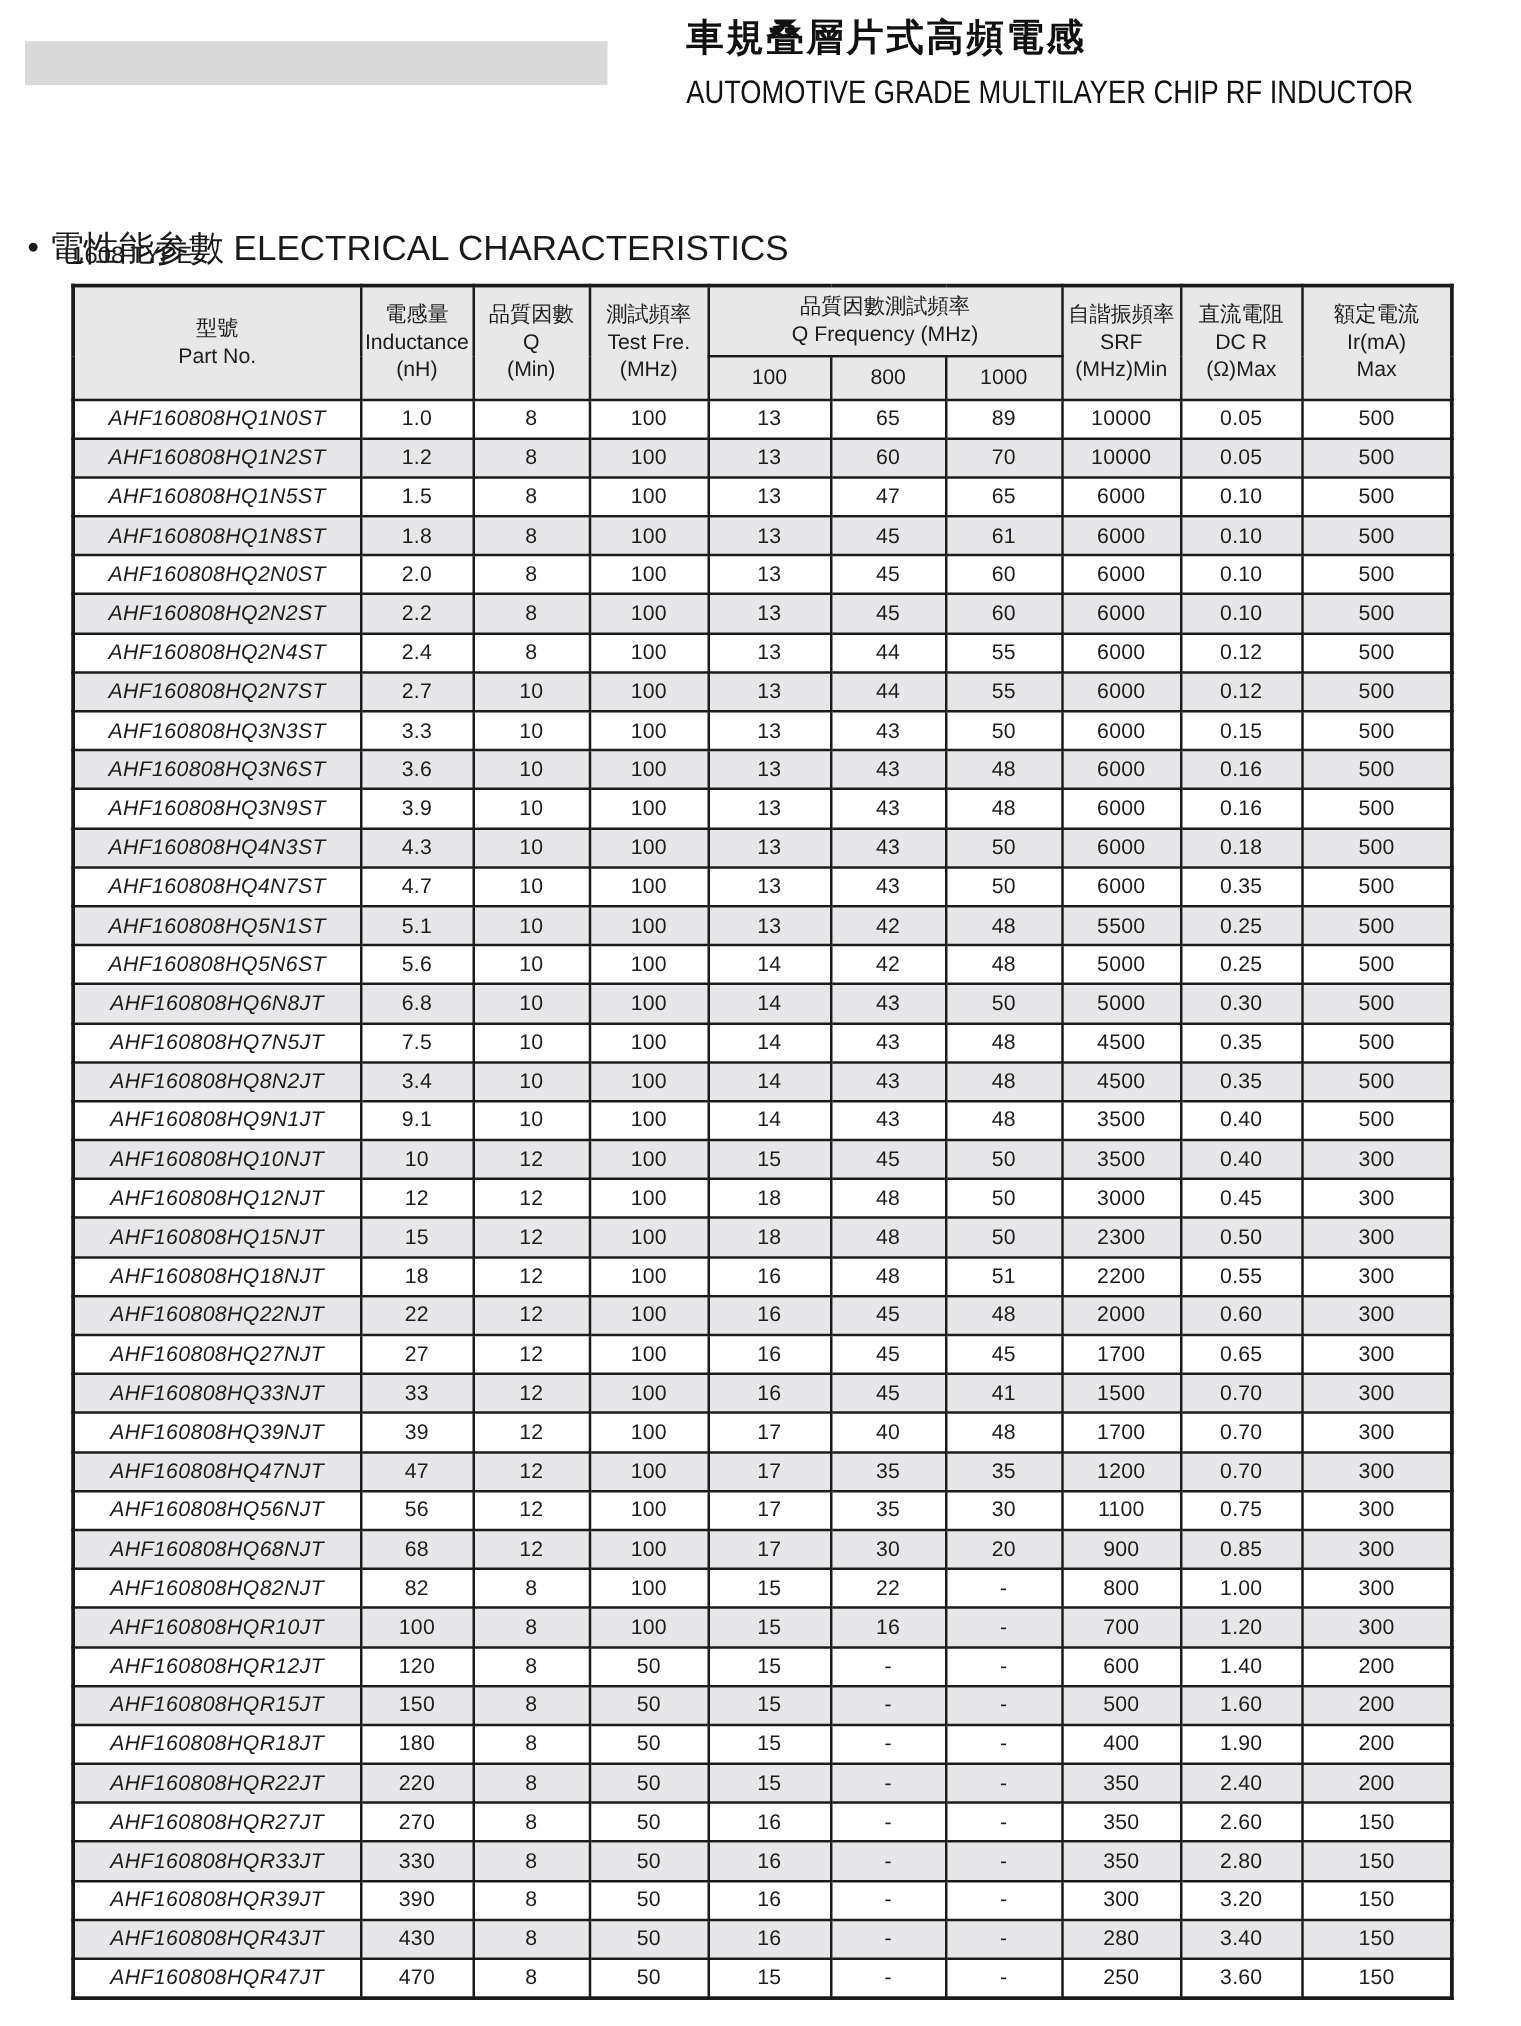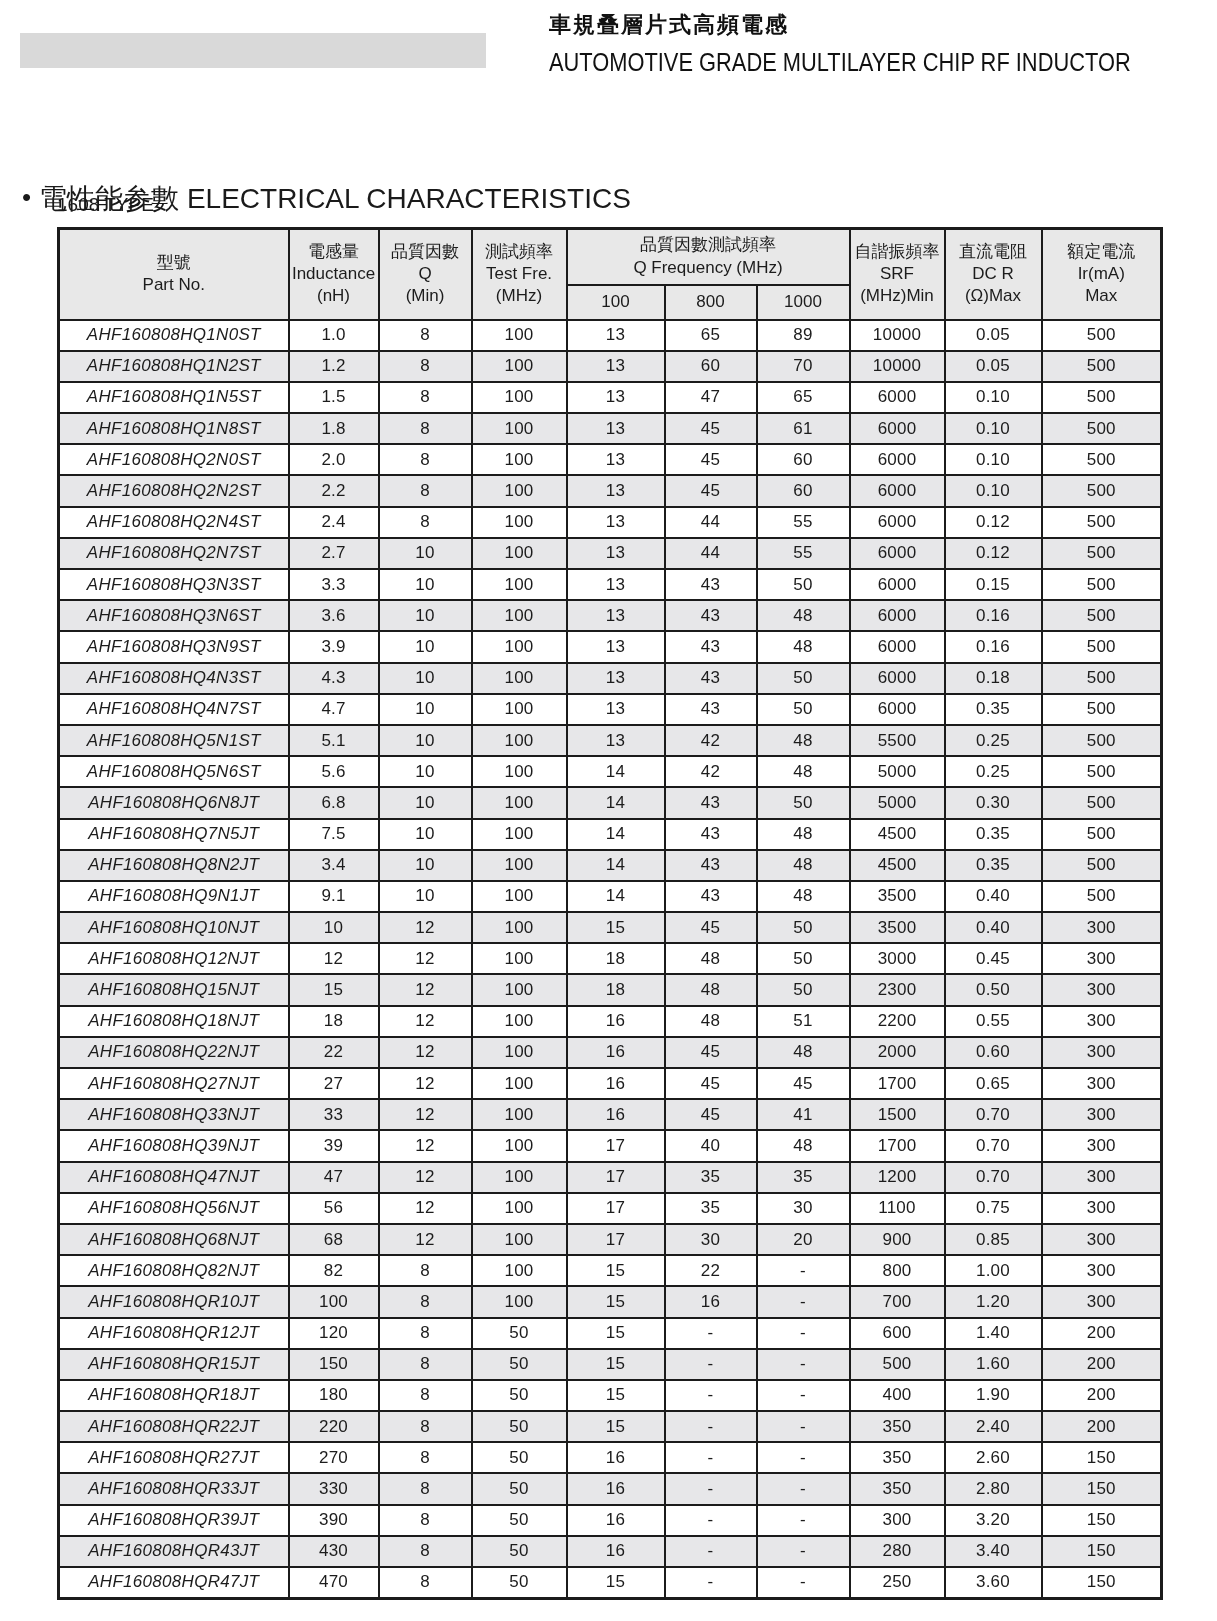--- a/index.html
+++ b/index.html
@@ -16,21 +16,21 @@
     left: 20px; top: 33px;
     width: 466px; height: 35px;
     background: #d9d9d9;
   }
   .doc-header {
     position: absolute;
     left: 549px; top: 10px;
     width: 660px;
   }
   .doc-title-zh {
-    font-size: 22px;
+    font-size: 30px;
     font-weight: 800;
     letter-spacing: 2px;
     color: #111;
     white-space: nowrap;
   }
   .doc-title-en {
     margin-top: 7px;
     font-size: 26px;
     font-weight: 500;
     color: #111;

